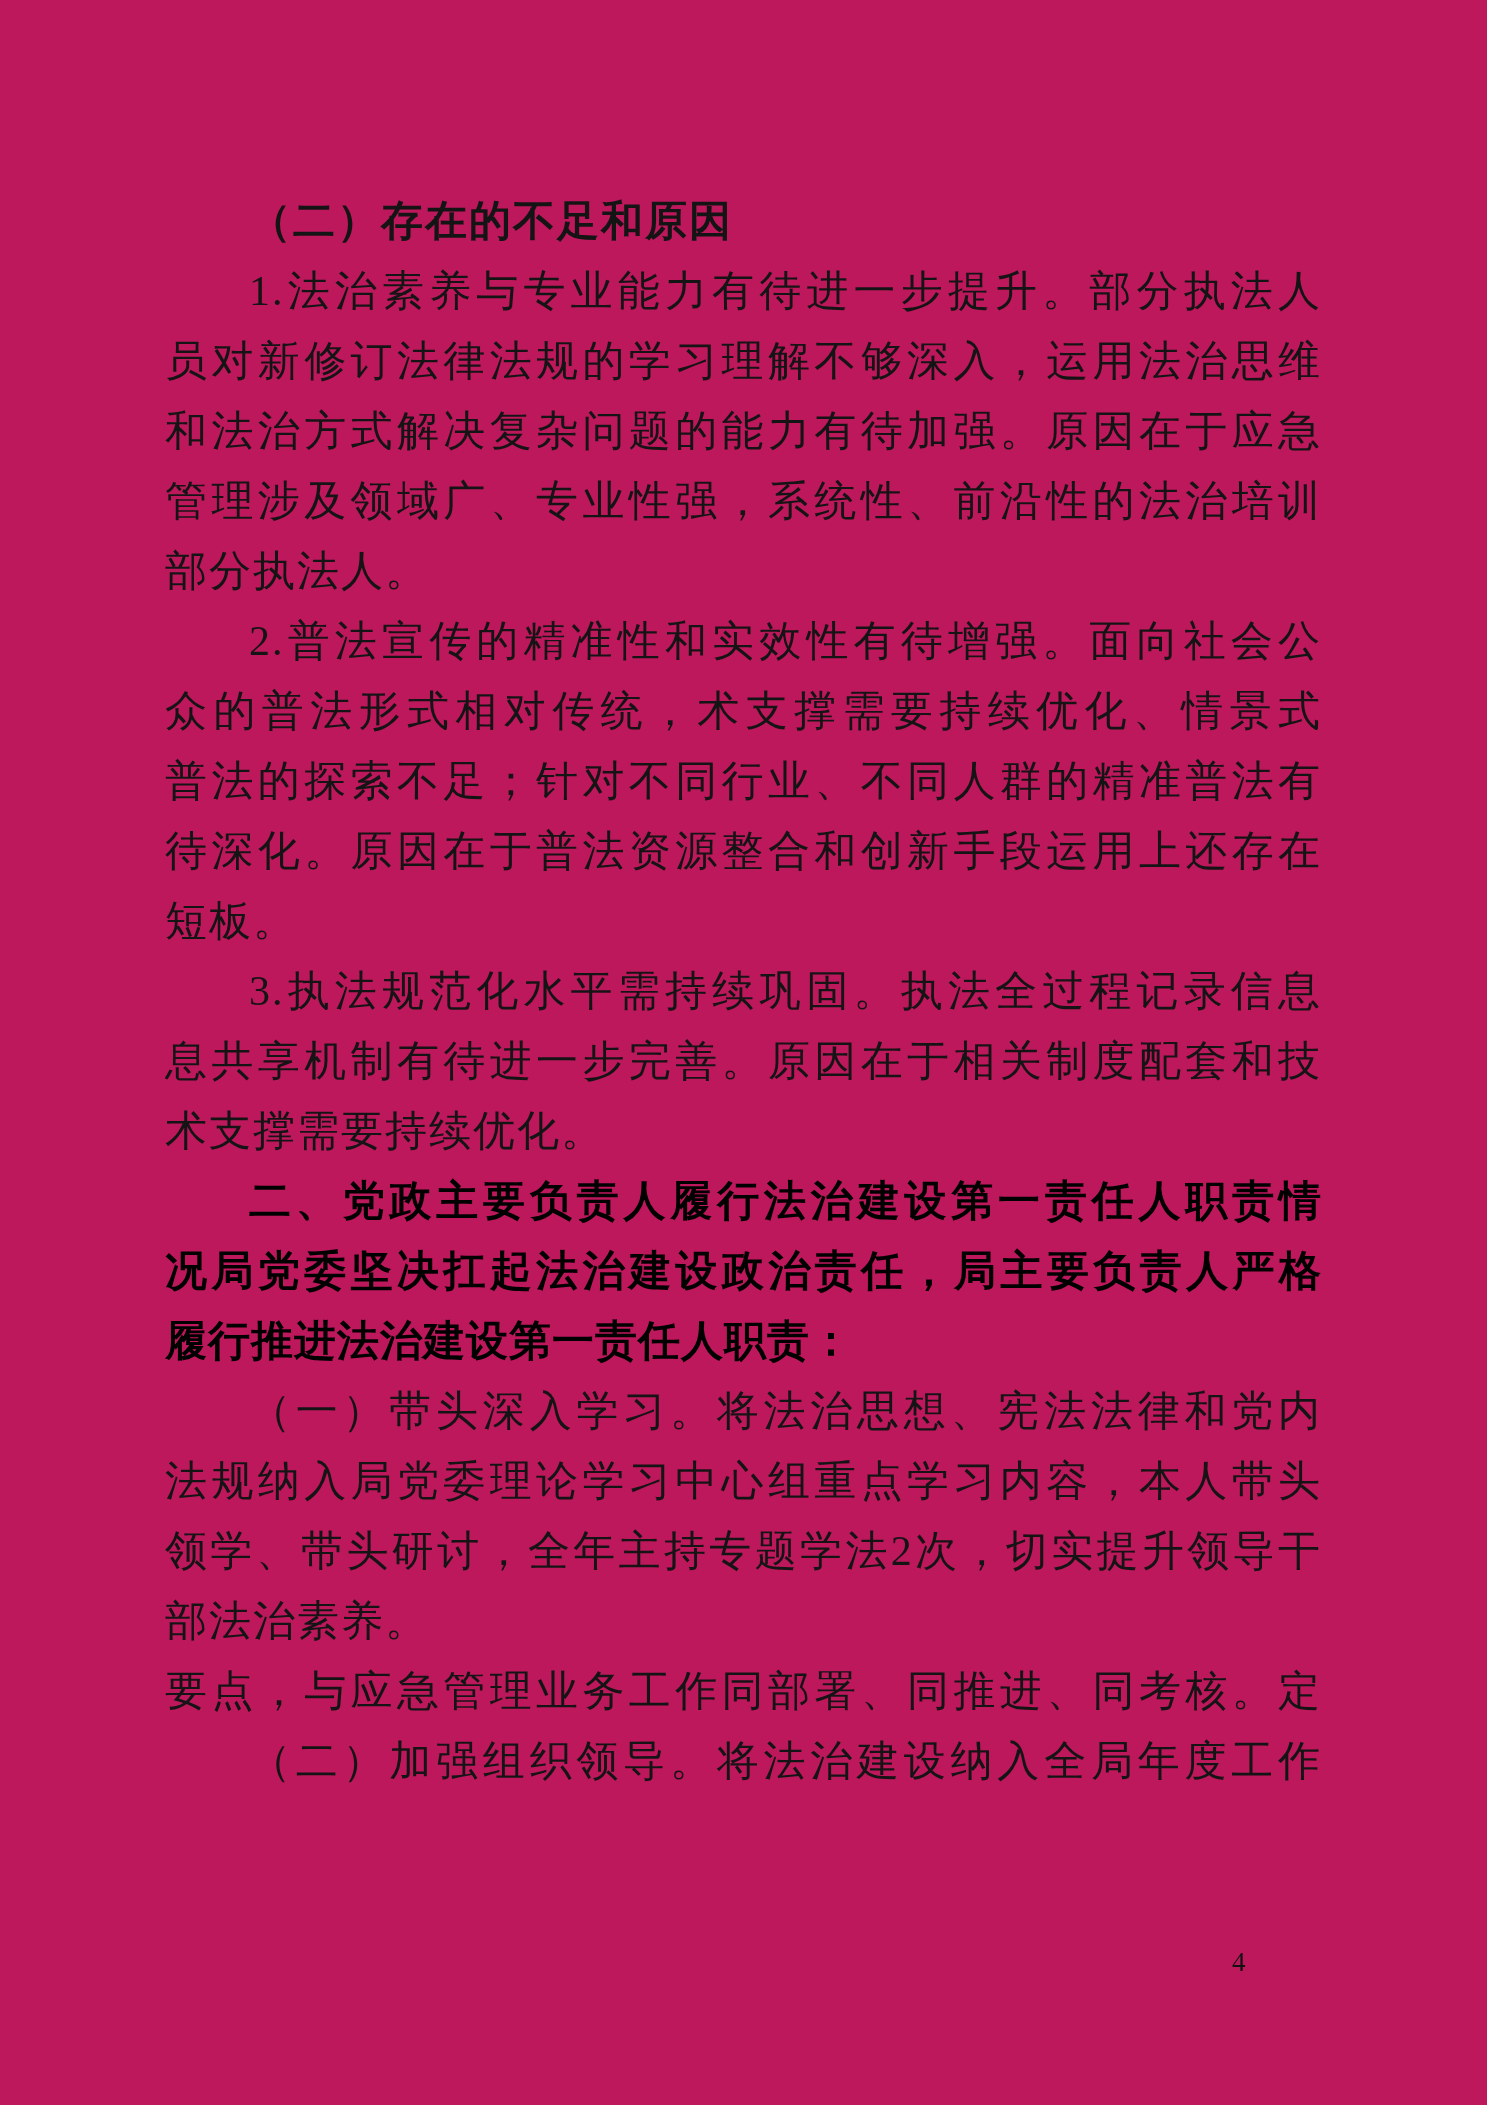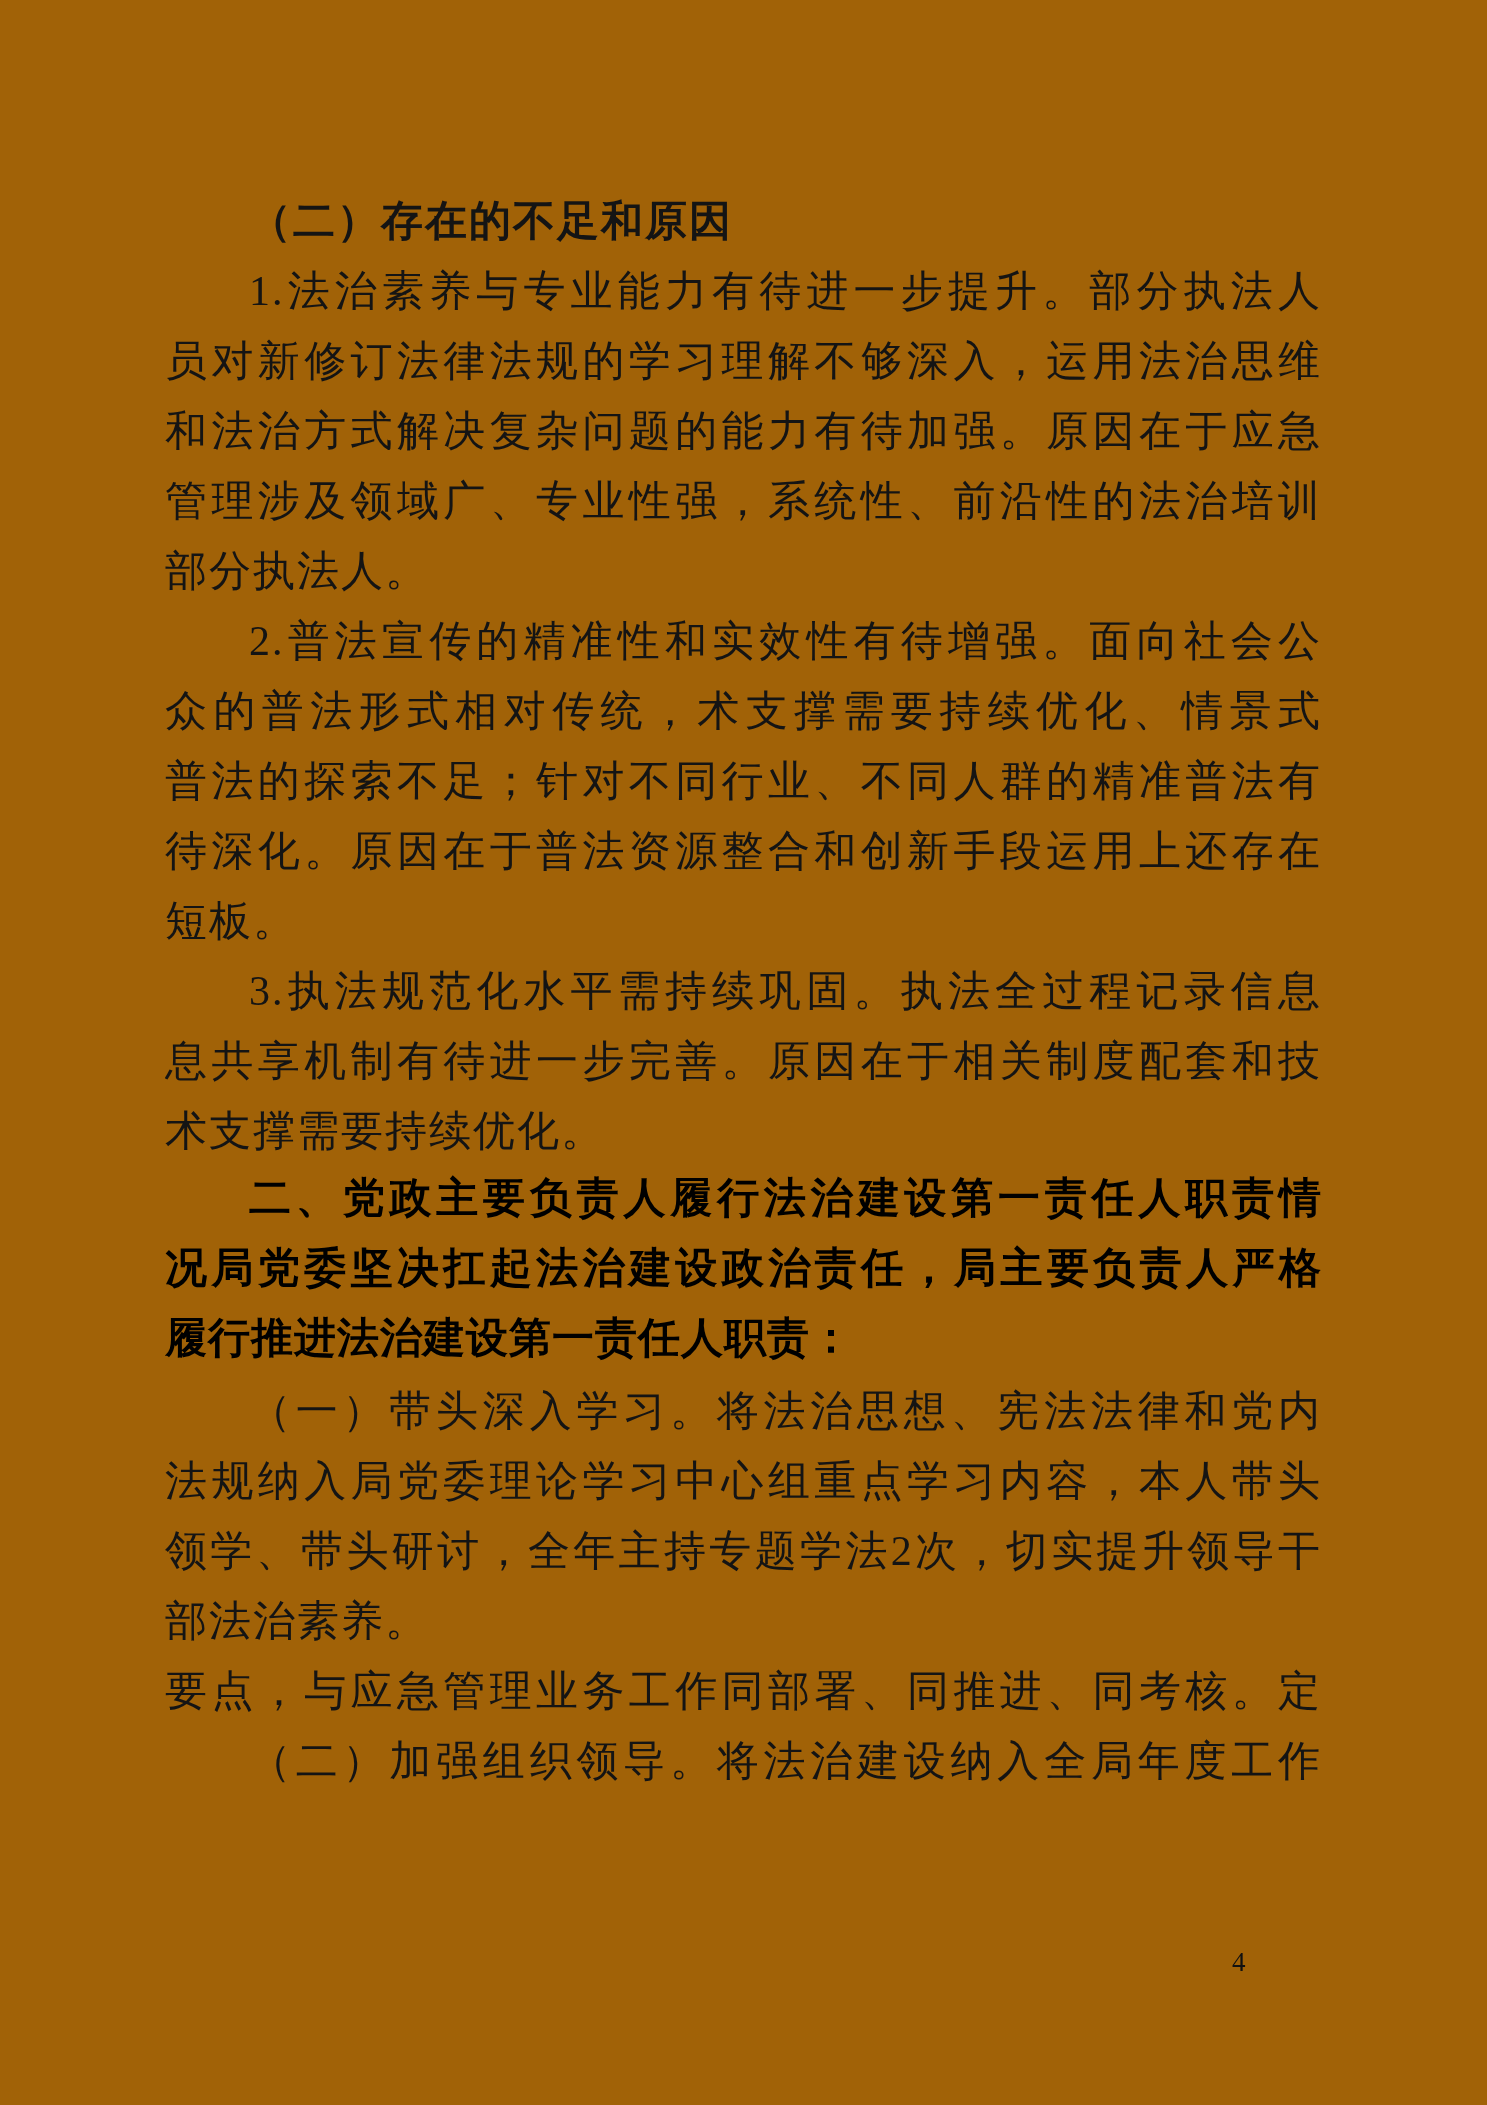--- a/index.html
+++ b/index.html
@@ -4,21 +4,21 @@
 <style>
   html, body {
     margin: 0;
     padding: 0;
     background: #ffffff;
   }
   .page {
     position: relative;
     width: 1487px;
     height: 2105px;
-    background: #a16207;
+    background: #be185d;
     overflow: hidden;
     font-family: "Liberation Serif", serif;
     color: #141414;
   }
   .content {
     position: absolute;
     left: 165px;
     top: 186px;
     width: 1157px;
   }
@@ -37,21 +37,21 @@
   .fill::after {
     content: "";
     display: inline-block;
     width: 100%;
     height: 0;
     vertical-align: top;
   }
   .indent { text-indent: 84px; }
   .kai-bold { font-weight: bold; }
   .section-ln {
-    font-family: Liberation Mono, monospace;
+    font-family: Liberation Sans, sans-serif;
     font-weight: bold;
     color: #000000;
     letter-spacing: 1px;
   }
   .lead { font-weight: normal; }
   .page-number {
     position: absolute;
     left: 1232px;
     top: 1946px;
     font-size: 27px;

